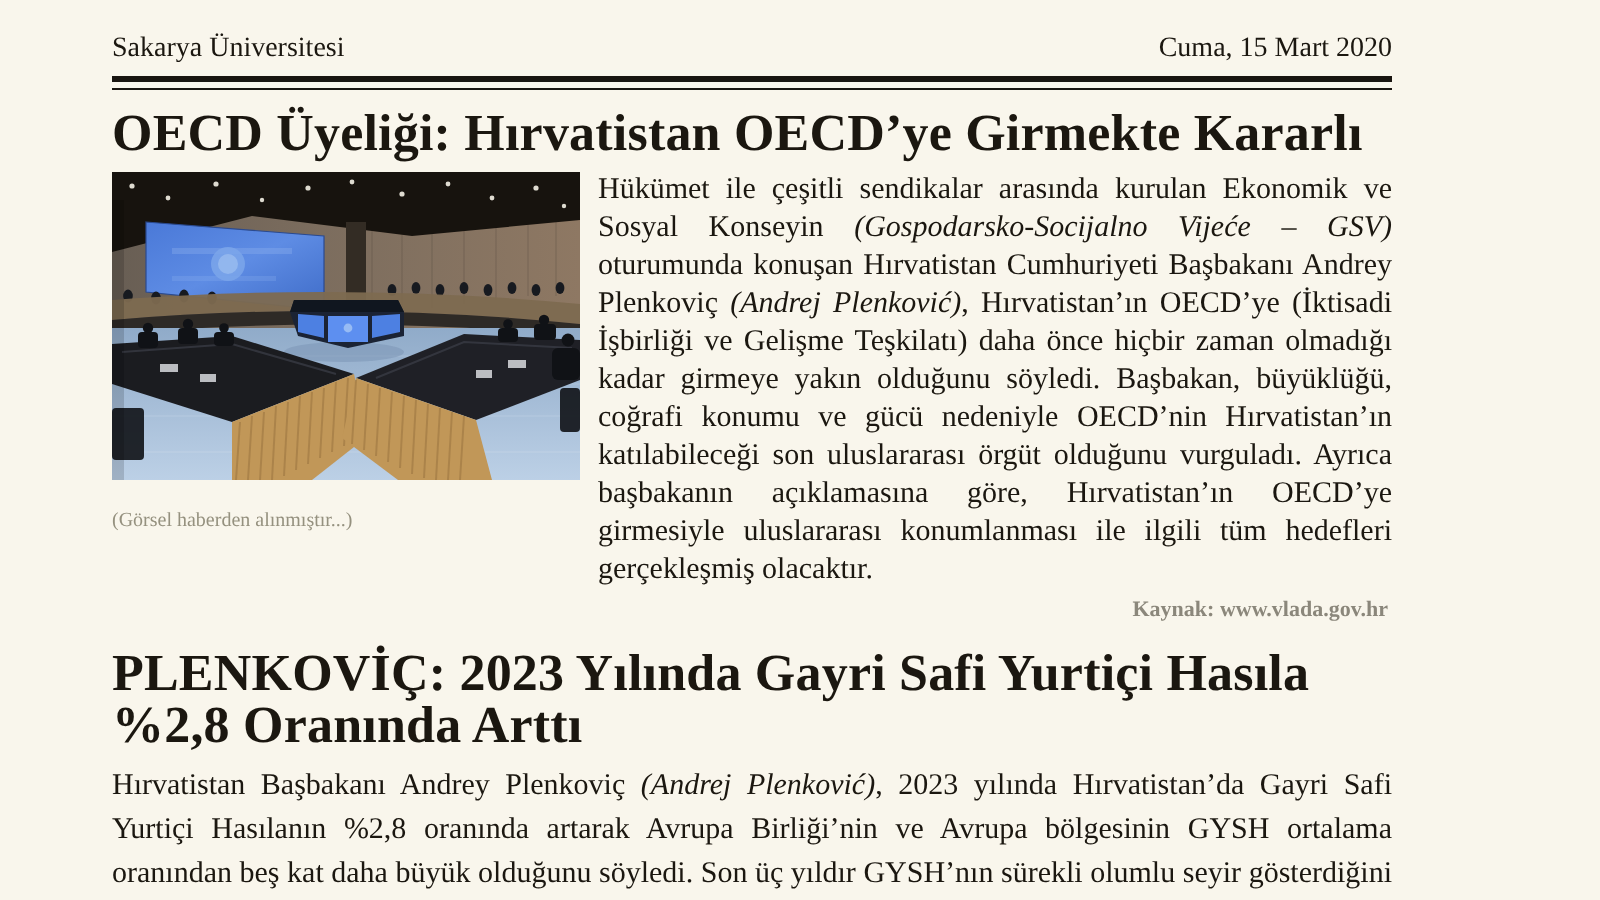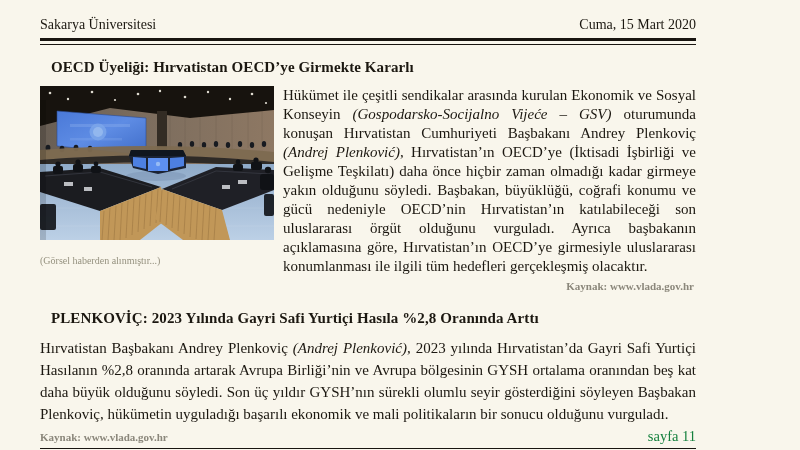--- a/index.html
+++ b/index.html
@@ -1,29 +1,29 @@
 <!DOCTYPE html>
 <html><head>
 <meta charset="utf-8">
 <style>
   html,body { margin:0; padding:0; }
   body {
     width:800px; height:450px; overflow:hidden;
     background:#f9f6ec; color:#1b1710;
     font-family:"Liberation Serif","DejaVu Serif",serif;
   }
-  .page { box-sizing:border-box; width:736px; height:450px; padding:17px 40px 0 40px; }
+  .page { box-sizing:border-box; width:736px; height:450px; padding:17px 40px 0 56px; }
 
   .masthead { display:flex; justify-content:space-between; align-items:baseline; font-size:14px; }
   .masthead span { white-space:nowrap; }
 
   .rule { height:3px; border-top:3px solid #191510; border-bottom:1px solid #191510; margin-top:5px; }
   .rule.bottom { border-top:1px solid #191510; border-bottom:3px solid #191510; margin-top:3px; }
 
-  h1 { font-size:15px; line-height:26px; font-weight:bold; margin:9px 0 6px 11px; letter-spacing:0.1px; }
+  h1 { font-size:26px; line-height:26px; font-weight:bold; margin:9px 0 6px 0; letter-spacing:0.1px; }
   h1.second { margin-top:13px; }
 
   .row { display:flex; gap:9px; align-items:flex-start; }
   figure { margin:0; width:234px; flex:0 0 234px; }
   figure svg { display:block; }
   figcaption { font-size:10px; color:#95917f; margin-top:15px; }
 
   .body-text { text-align:justify; }
   .body1 { flex:1; font-size:15px; line-height:19px; }
   .body2 { font-size:15px; line-height:22px; margin-top:2px; }

